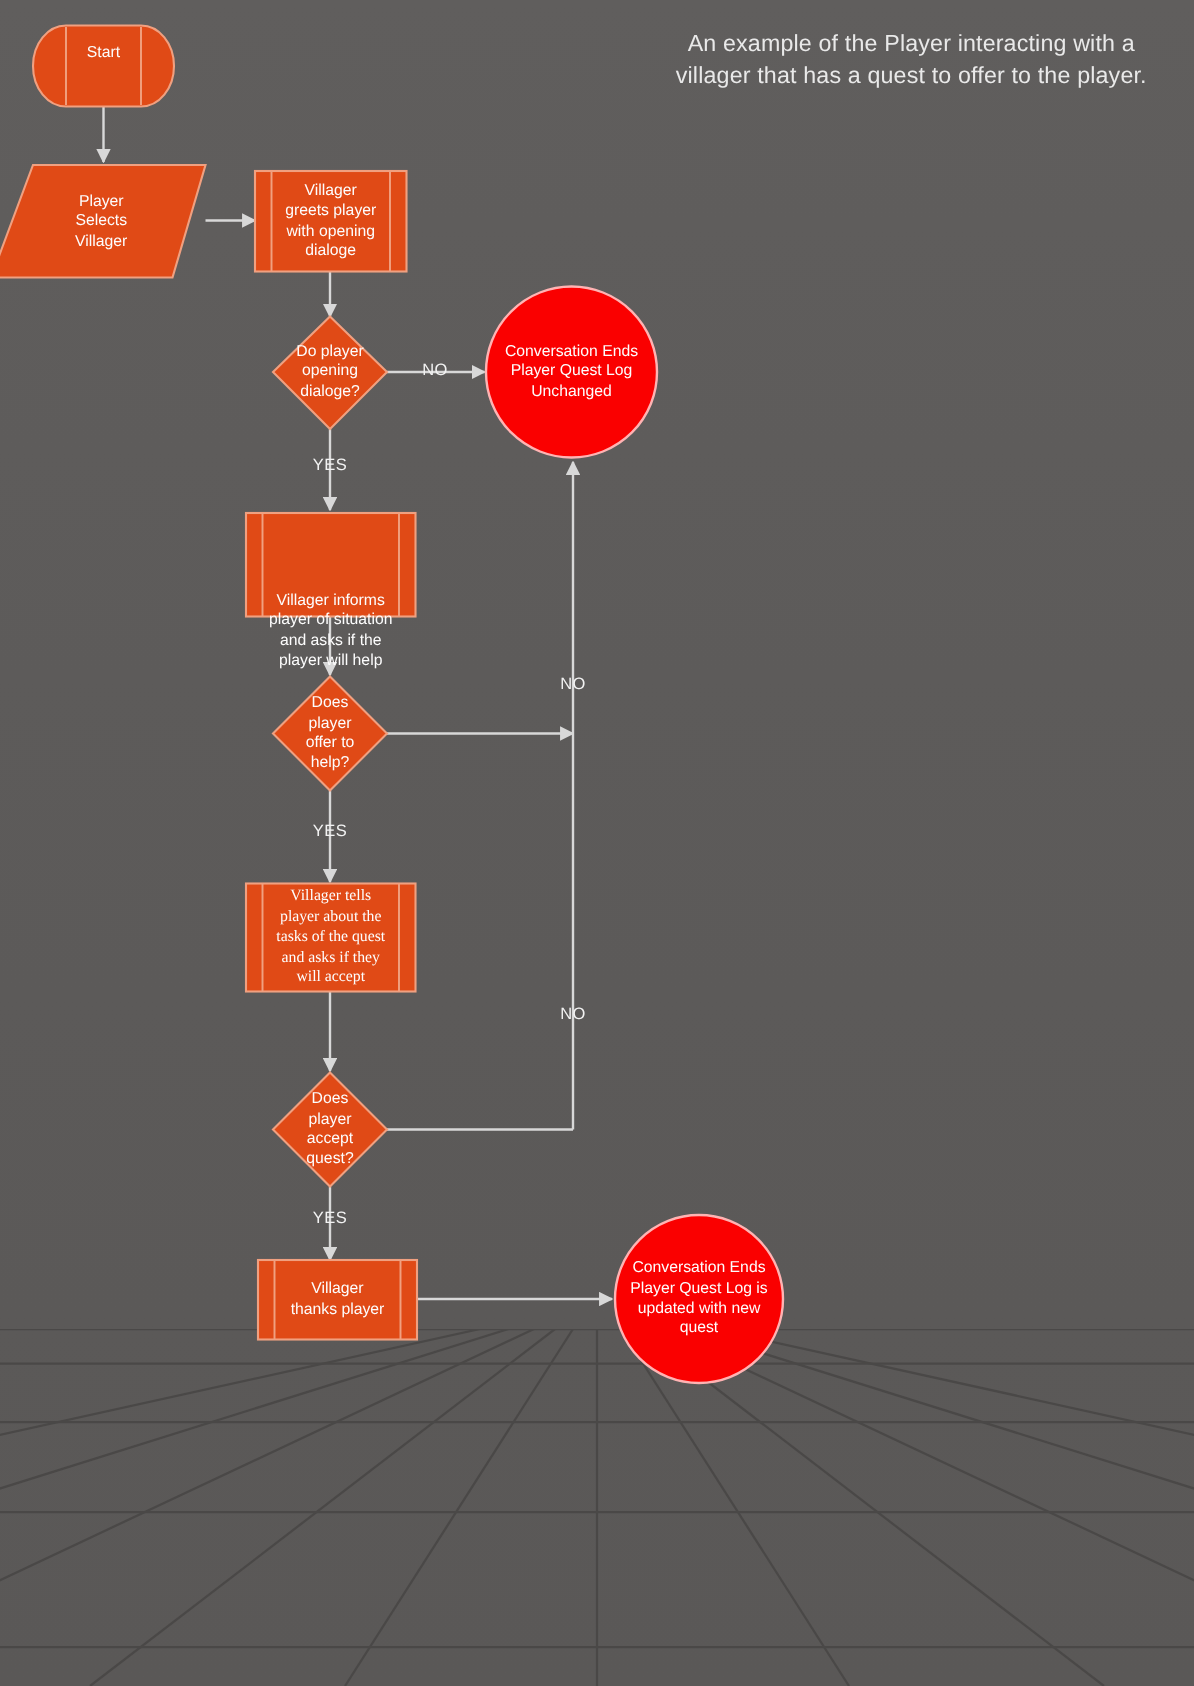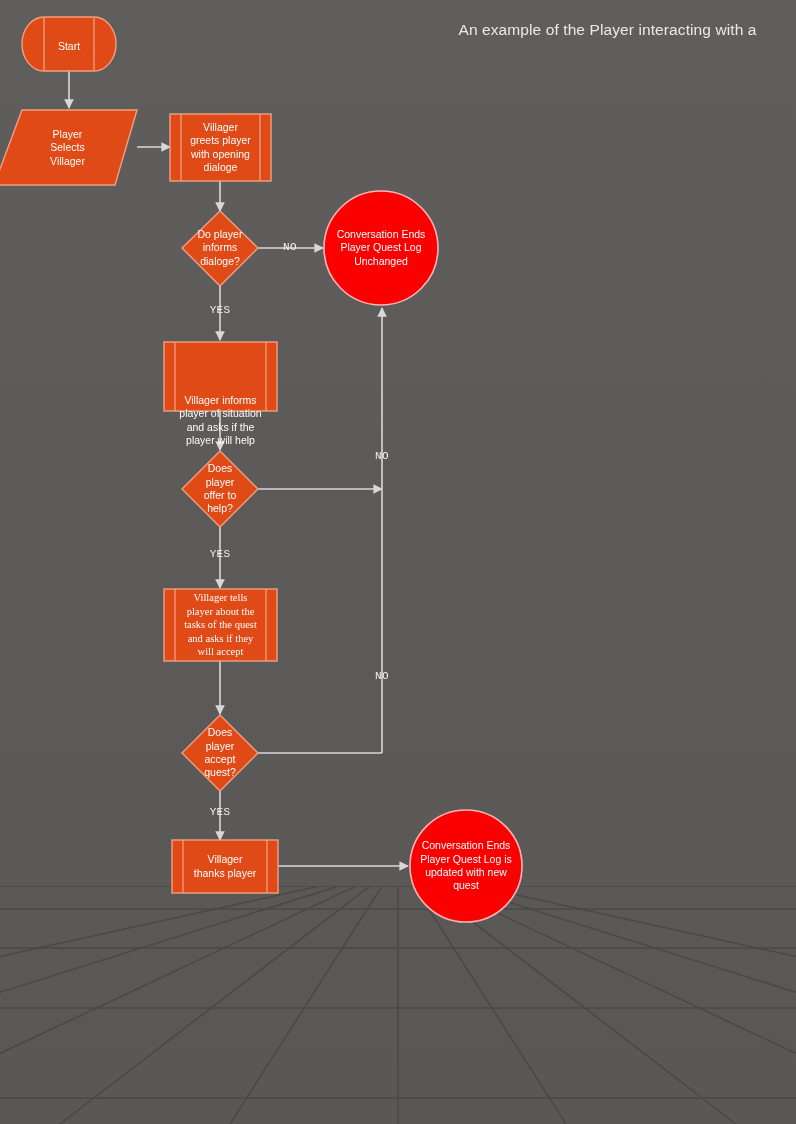--- a/index.html
+++ b/index.html
@@ -63,21 +63,20 @@
     align-items: center;
     justify-content: center;
   }
 
   .edgelabel {
     position: absolute;
     color: #f2f2f2;
     font-size: 11px;
     text-align: center;
     letter-spacing: .3px;
-    font-family: Liberation Mono, monospace;
   }
 </style>
 </head>
 <body>
 
 <div id="stage">
 
   <svg id="floor" viewBox="0 0 796 1124" preserveAspectRatio="none">
     <defs>
       <clipPath id="floorclip">
@@ -181,35 +180,36 @@
       <line x1="267" y1="840" x2="267" y2="893" stroke="#f0a080" stroke-width="1.3"></line>
     </g>
 
     <g>
       <circle cx="466" cy="866" r="56" fill="#fa0000" stroke="#ffb3b3" stroke-width="1.6"></circle>
     </g>
   </svg>
 
   <div class="title">
     <div>An example of the Player interacting with a</div>
+    <div>villager that has a quest to offer to the player.</div>
   </div>
 
-  <div class="nodetext" style="left:22px; top:28px; width:94px; height:38px;">Start</div>
+  <div class="nodetext" style="left:22px; top:17px; width:94px; height:38px;">Start</div>
 
   <div class="nodetext" style="left:10px; top:113px; width:115px; height:70px;">Player
 Selects
 Villager</div>
 
   <div class="nodetext" style="left:173px; top:114px; width:95px; height:67px;">Villager
 greets player
 with opening
 dialoge</div>
 
   <div class="nodetext" style="left:185px; top:222px; width:70px; height:52px;">Do player
-informs
+opening
 dialoge?</div>
 
   <div class="nodetext" style="left:325px; top:215px; width:112px; height:66px;">Conversation Ends
 Player Quest Log
 Unchanged</div>
 
   <div class="nodetext" style="left:166px; top:342px; width:109px; height:69px;margin-top:44px;">Villager informs
 player of situation
 and asks if the
 player will help</div>

